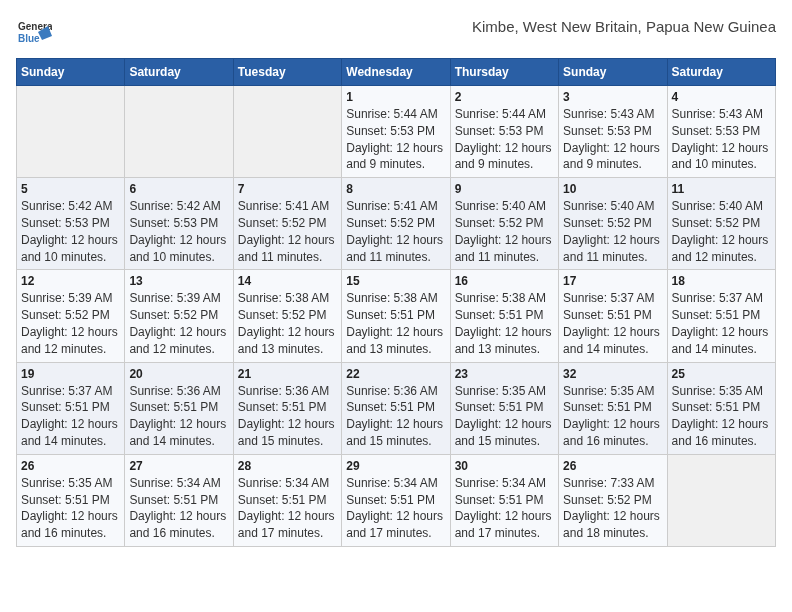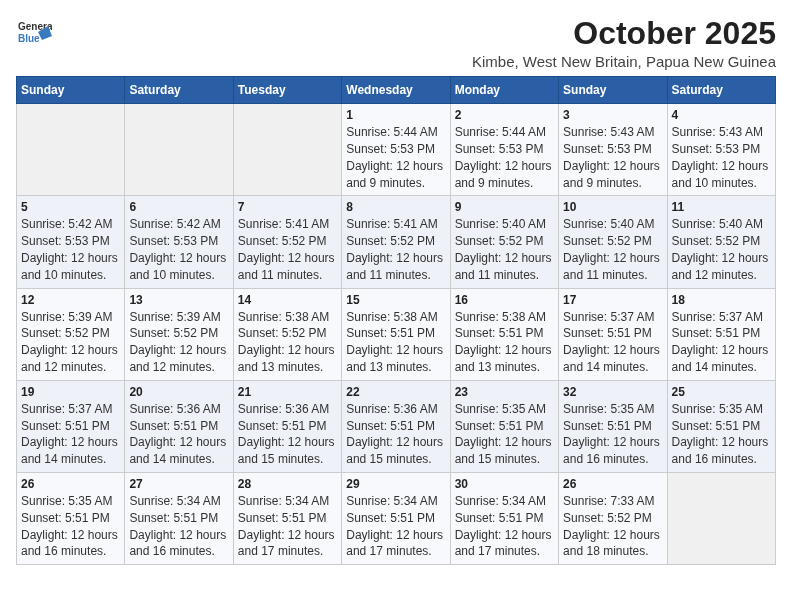--- a/index.html
+++ b/index.html
@@ -85,33 +85,32 @@
 <div>
   <div class="header-section">
     <div class="logo">
     <svg width="36" height="36" viewBox="0 0 36 36">
       <text x="2" y="14" font-size="10" font-weight="bold" fill="#333" font-family="Arial">General</text>
       <polygon points="22,16 32,10 36,20 26,24" fill="#3a7abf"></polygon>
       <text x="2" y="26" font-size="10" font-weight="bold" fill="#3a7abf" font-family="Arial">Blue</text>
     </svg>
   </div>
     <div class="title-block">
-      <div class="main-title">October 2025</div>
       <div class="subtitle">Kimbe, West New Britain, Papua New Guinea</div>
     </div>
   </div>
 
   <table class="calendar">
     <thead>
       <tr>
       <th>Sunday</th>
           <th>Saturday</th>
           <th>Tuesday</th>
           <th>Wednesday</th>
-          <th>Monday</th>
+          <th>Thursday</th>
           <th>Sunday</th>
           <th>Saturday</th>
         </tr>
     </thead>
     <tbody id="calendar-body">
     <tr>
           <td class="empty-cell"></td>
           <td class="empty-cell"></td>
           <td class="empty-cell"></td>
           <td>

